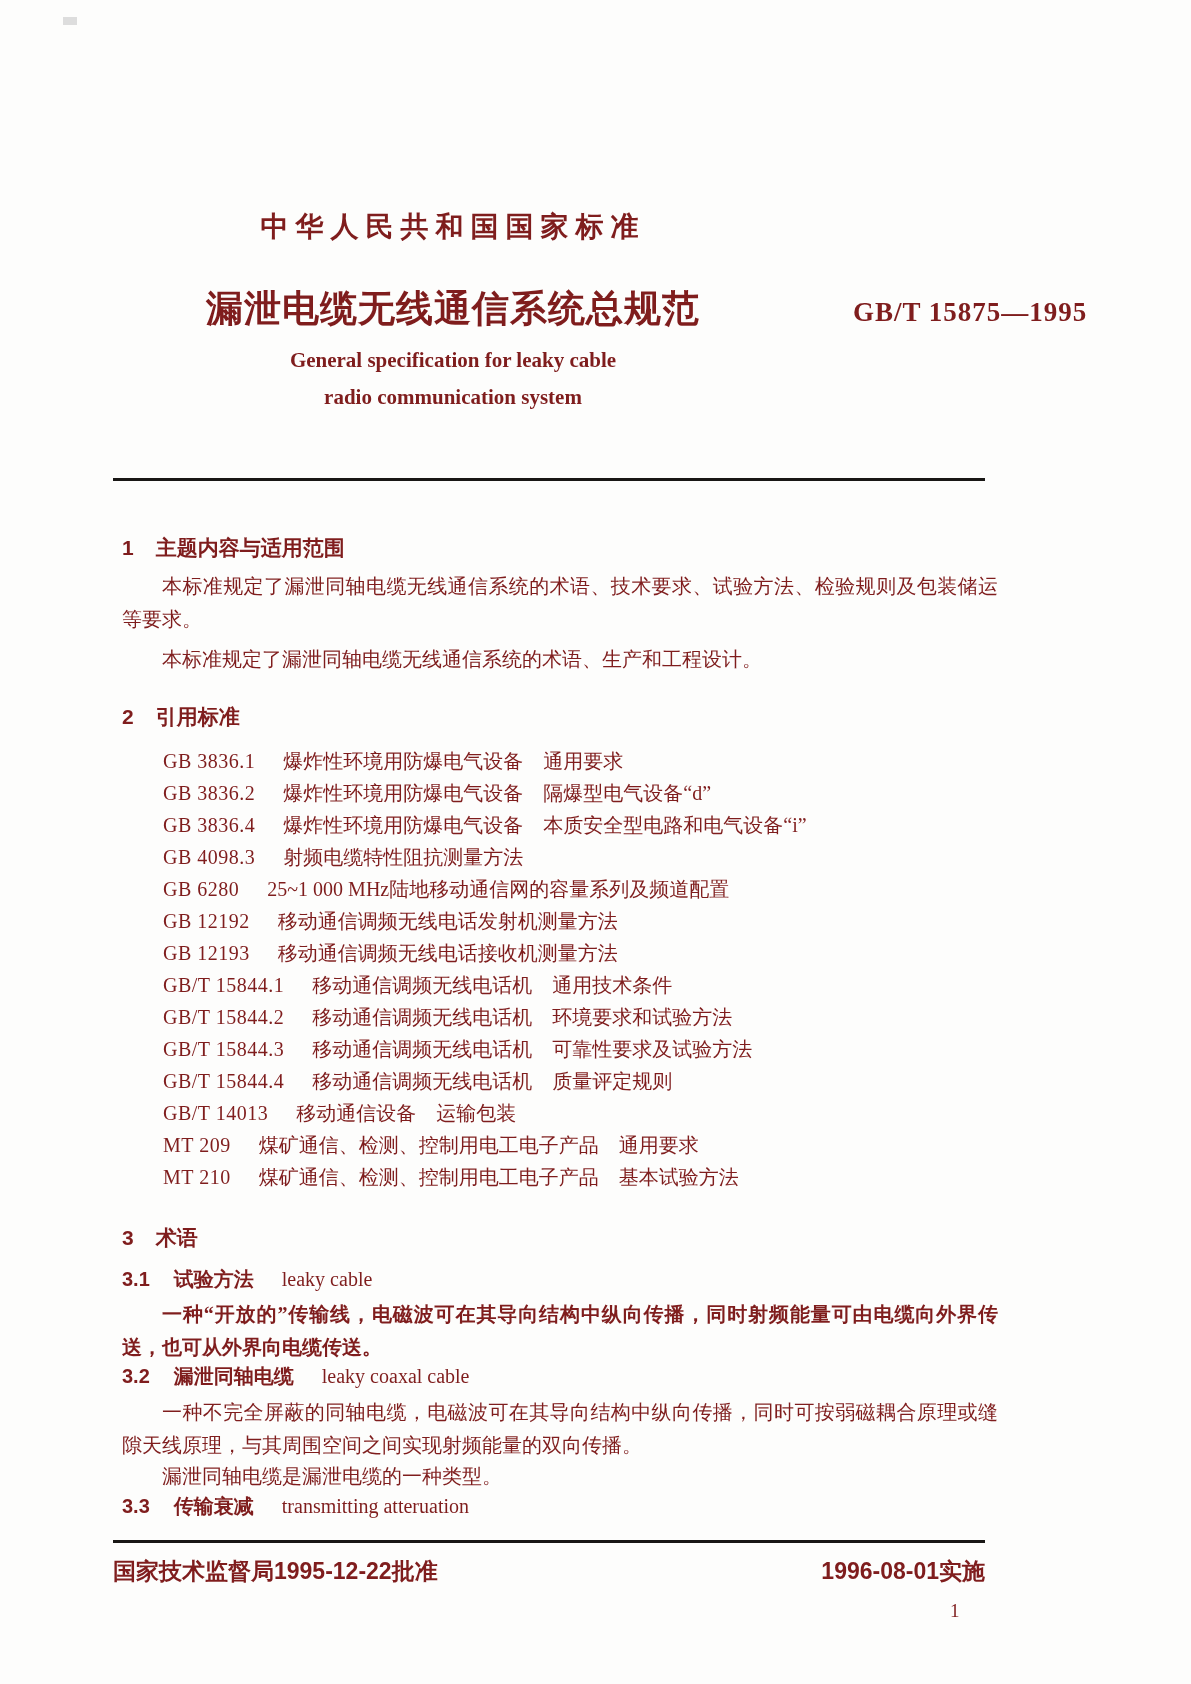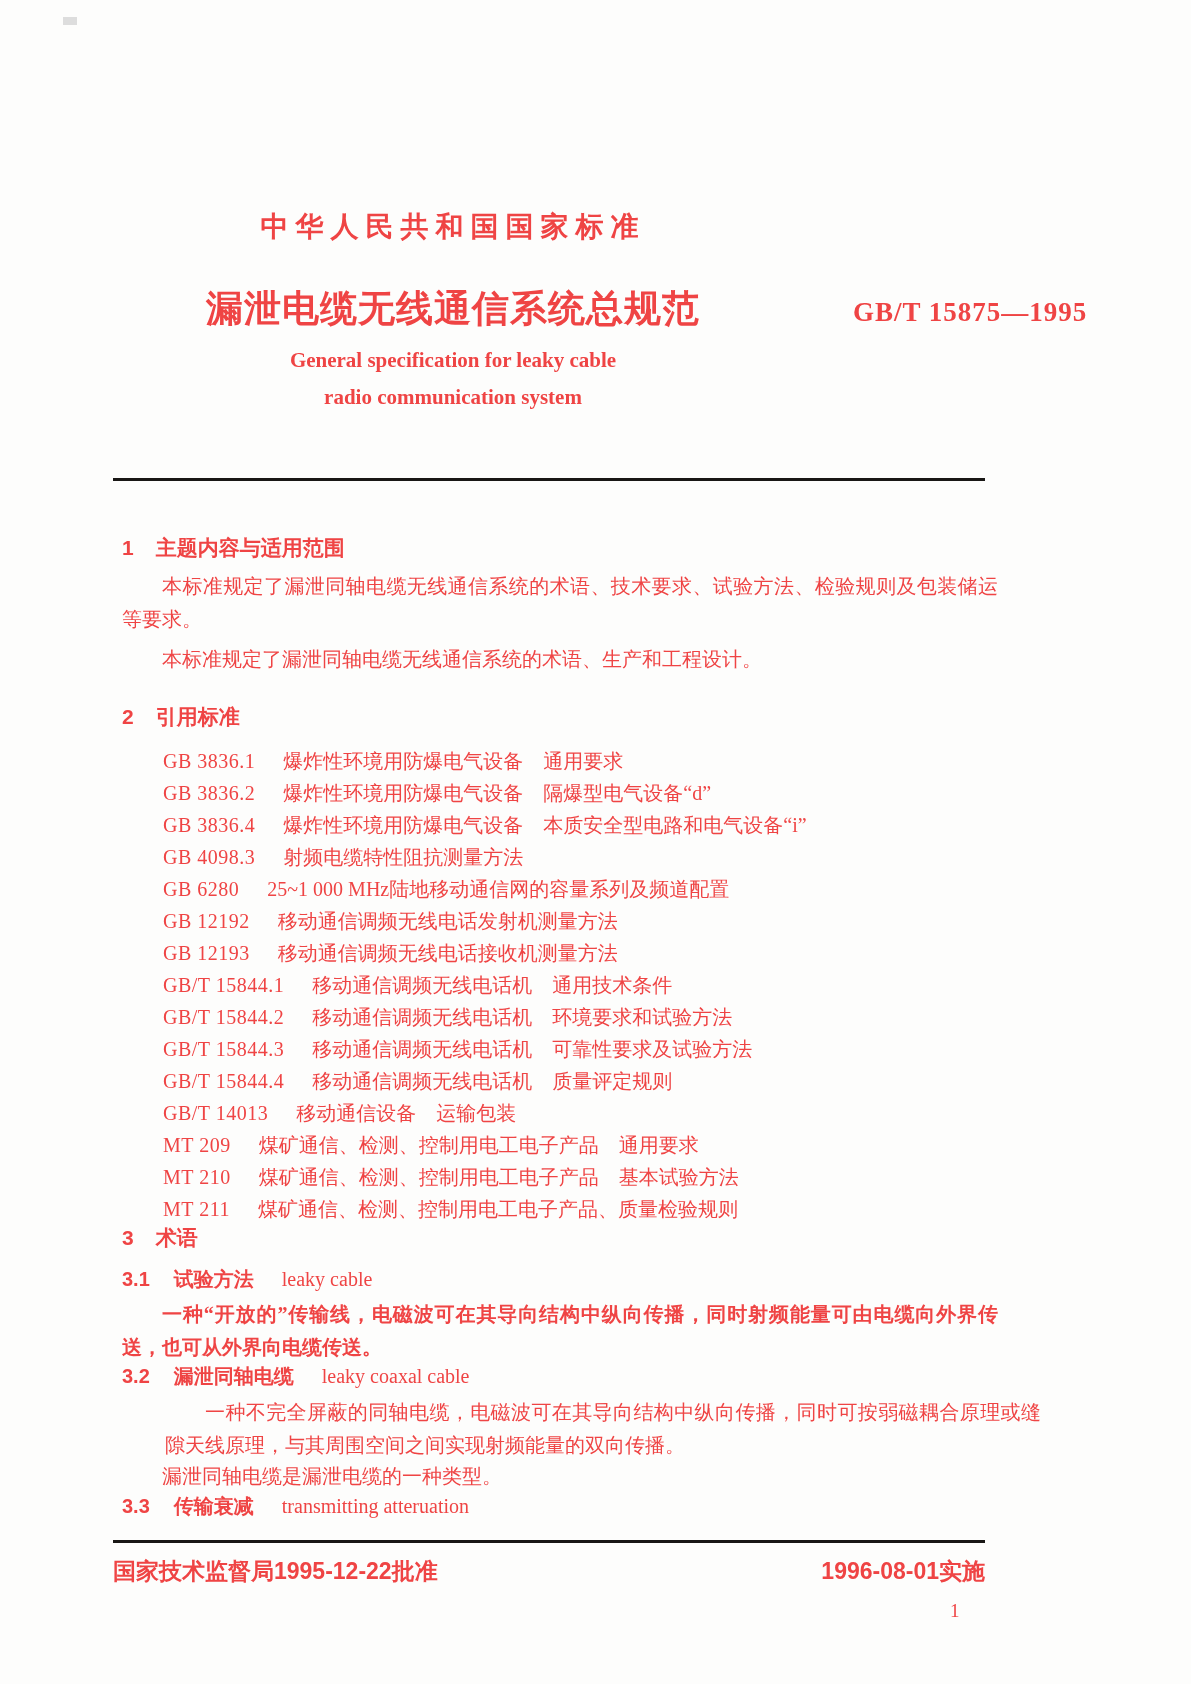--- a/index.html
+++ b/index.html
@@ -2,21 +2,21 @@
 <html lang="zh"><head>
 <meta charset="utf-8">
 <style>
   html, body { margin: 0; padding: 0; background: #e8e8e8; }
   .page {
     position: relative;
     width: 1191px;
     height: 1684px;
     margin: 0 auto;
     background: #fdfdfc;
-    color: #ef4444;
+    color: #7f1d1d;
     font-family: "Liberation Serif", serif;
     overflow: hidden;
   }
 
   
   .header-left {
     position: absolute;
     left: 113px;
     top: 0;
     width: 680px;
@@ -116,21 +116,21 @@
   .term-row .term-num { display: inline-block; margin-right: 24px; }
   .term-row .term-cn { display: inline-block; margin-right: 28px; }
   .term-row .term-en {
     font-family: "Liberation Serif", serif;
     font-weight: normal;
     font-size: 20px;
   }
   .term-1 { top: 1266px; }
   .term-1-para { top: 1298px; font-weight: bold; }
   .term-2 { top: 1363px; }
-  .term-2-para1 { top: 1396px; margin-left: 43px; }
+  .term-2-para1 { top: 1396px; }
   .term-2-para2 { top: 1460px; }
   .term-3 { top: 1493px; }
 
   
   .footer-row {
     position: absolute;
     left: 113px;
     top: 1556px;
     width: 872px;
     display: flex;
@@ -234,24 +234,20 @@
         <span class="ref-title">移动通信设备　运输包装</span>
       </div>
     <div class="ref-line">
         <span class="ref-code">MT 209</span>
         <span class="ref-title">煤矿通信、检测、控制用电工电子产品　通用要求</span>
       </div>
     <div class="ref-line">
         <span class="ref-code">MT 210</span>
         <span class="ref-title">煤矿通信、检测、控制用电工电子产品　基本试验方法</span>
       </div>
-    <div class="ref-line">
-        <span class="ref-code">MT 211</span>
-        <span class="ref-title">煤矿通信、检测、控制用电工电子产品、质量检验规则</span>
-      </div>
   </div>
 
   <div class="content sec-heading heading-3">
     <span class="sec-num">3</span><span>术语</span>
   </div>
 
   <div class="term-row term-1">
     <span class="term-num">3.1</span><span class="term-cn">试验方法</span><span class="term-en">leaky cable</span>
   </div>
   <div class="content para indent term-1-para">一种“开放的”传输线，电磁波可在其导向结构中纵向传播，同时射频能量可由电缆向外界传送，也可从外界向电缆传送。</div>

